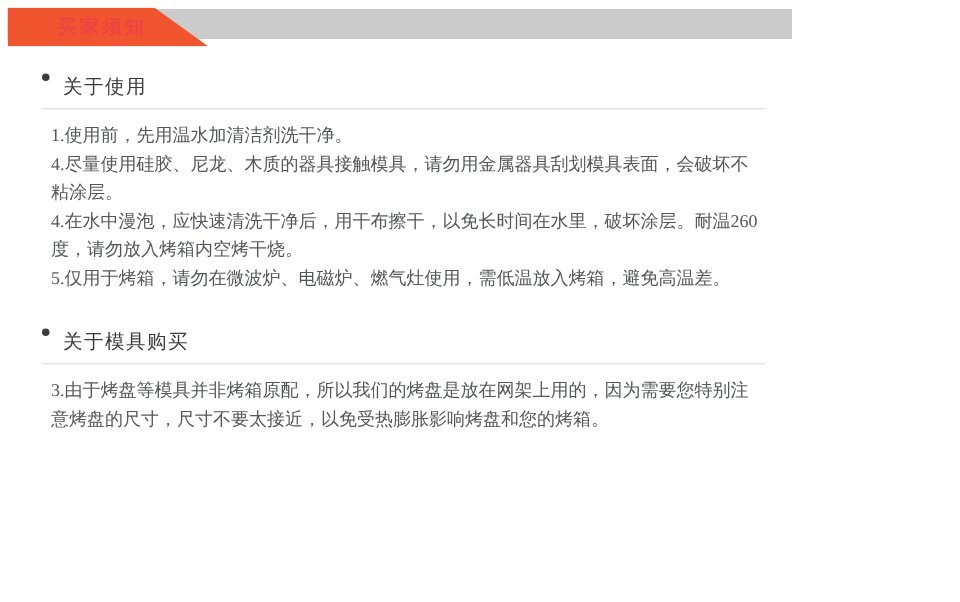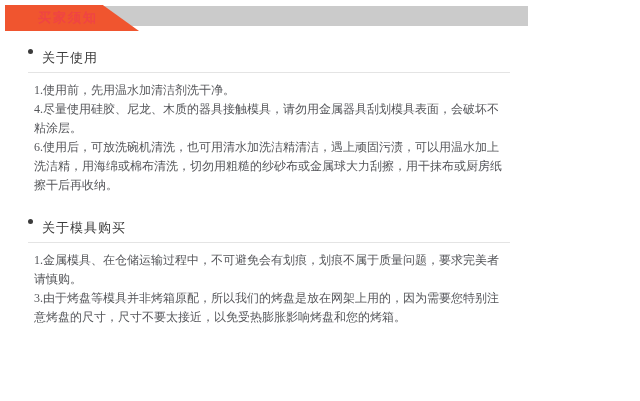--- a/index.html
+++ b/index.html
@@ -61,29 +61,29 @@
 
   <div class="section section-1">
     <div class="section-header">
       <span class="bullet"></span>
       <span class="section-title">关于使用</span>
     </div>
     <div class="divider"></div>
     <div class="section-body">
         <p>1.使用前，先用温水加清洁剂洗干净。</p>
         <p>4.尽量使用硅胶、尼龙、木质的器具接触模具，请勿用金属器具刮划模具表面，会破坏不粘涂层。</p>
-        <p>6.使用后，可放洗碗机清洗，也可用清水加洗洁精清洁，遇上顽固污渍，可以用温水加上洗洁精，用海绵或棉布清洗，切勿用粗糙的纱砂布或金属球大力刮擦，用干抹布或厨房纸擦干后再收纳。</p>
+        <p>4.在水中漫泡，应快速清洗干净后，用干布擦干，以免长时间在水里，破坏涂层。耐温260度，请勿放入烤箱内空烤干烧。</p>
+        <p>5.仅用于烤箱，请勿在微波炉、电磁炉、燃气灶使用，需低温放入烤箱，避免高温差。</p>
       </div>
   </div>
 
   <div class="section section-2">
     <div class="section-header">
       <span class="bullet"></span>
       <span class="section-title">关于模具购买</span>
     </div>
     <div class="divider"></div>
     <div class="section-body">
-        <p>1.金属模具、在仓储运输过程中，不可避免会有划痕，划痕不属于质量问题，要求完美者请慎购。</p>
         <p>3.由于烤盘等模具并非烤箱原配，所以我们的烤盘是放在网架上用的，因为需要您特别注意烤盘的尺寸，尺寸不要太接近，以免受热膨胀影响烤盘和您的烤箱。</p>
       </div>
   </div>
 
 </div>
 
 </body></html>

